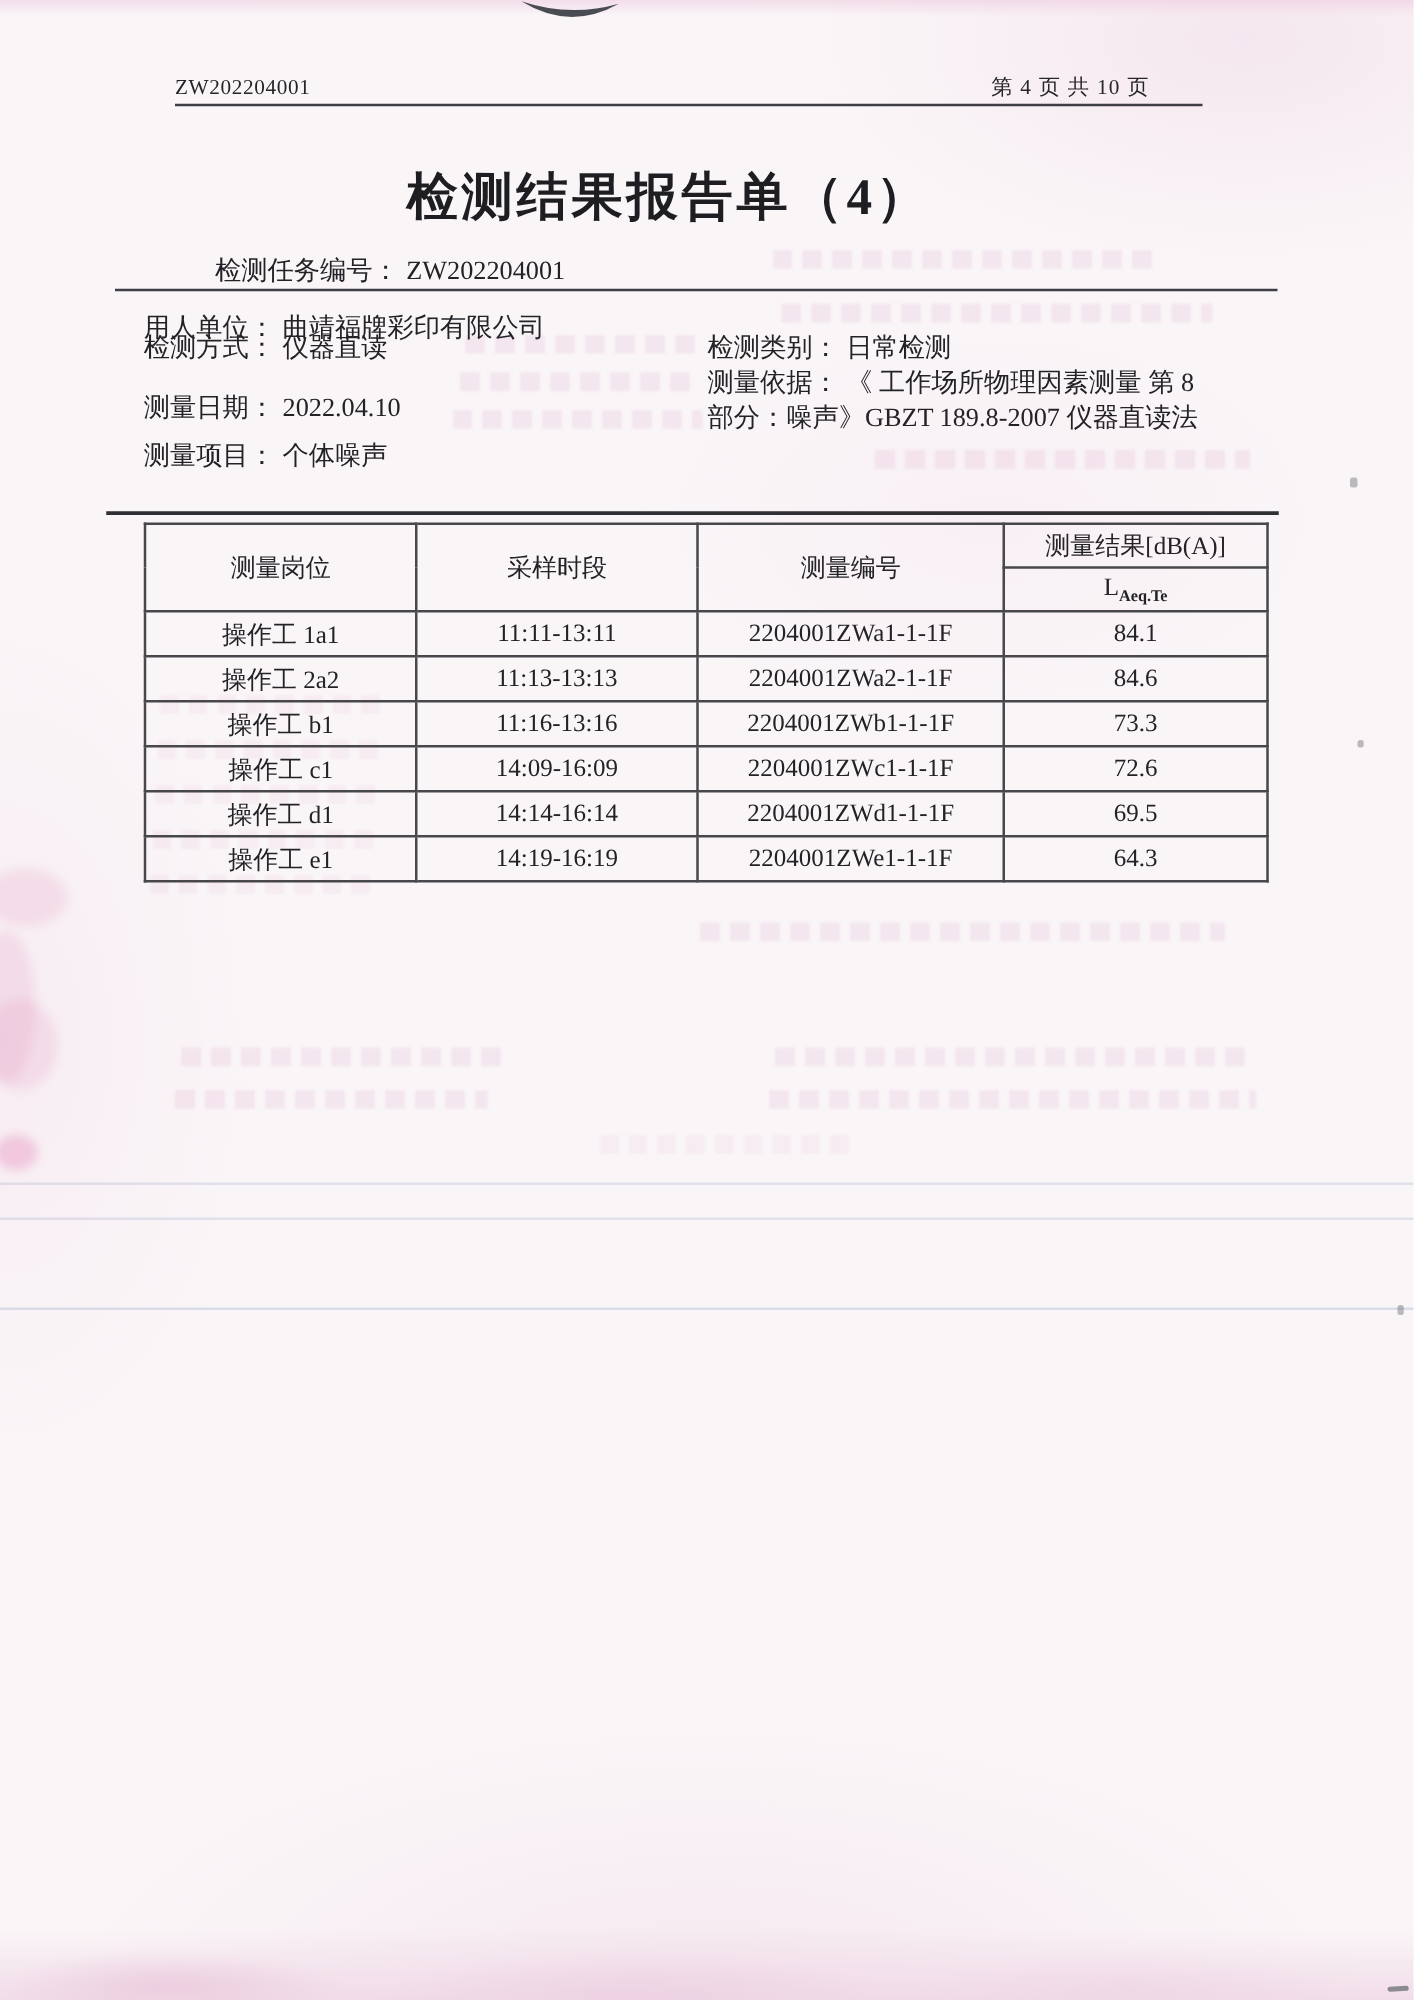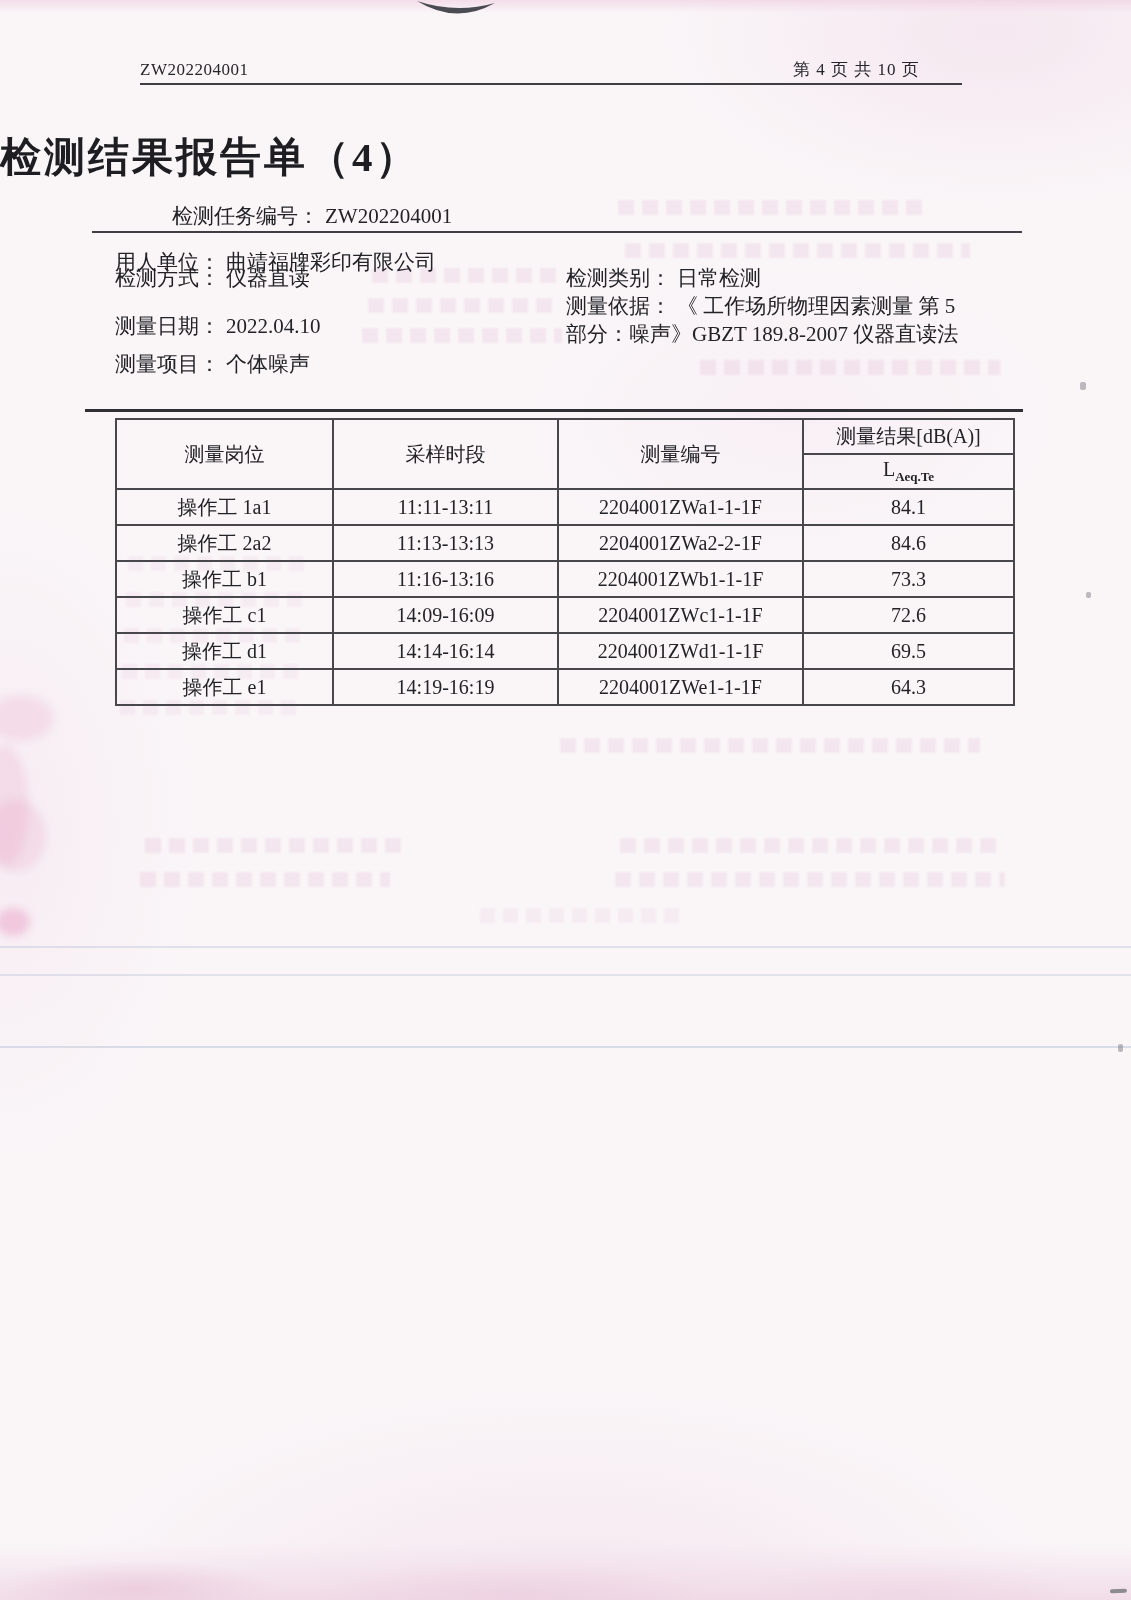--- a/index.html
+++ b/index.html
@@ -37,21 +37,21 @@
 
   
   .abs { position:absolute; }
   .doc-no { left:140px; top:60px; font-size:17px; letter-spacing:.5px; }
   .page-ind { left:793px; top:58px; font-size:17px; letter-spacing:1px; }
   .rule { position:absolute; background:#3e3e44; height:2px; }
   .rule-header { left:140px; top:83px;  width:822px; }
   .rule-task   { left:92px;  top:231px; width:930px; }
   .rule-info   { left:85px;  top:409px; width:938px; height:3px; background:#2f2f34; }
 
-  .title { left:0; top:130px; width:1070px; text-align:left;
+  .title { left:0; top:130px; width:1070px; text-align:center;
     font-size:41px; font-weight:bold; letter-spacing:3px; color:#1e1e22; }
 
   .line { position:absolute; font-size:21px; white-space:nowrap; color:#232327; }
   .line .val { margin-left:6px; }
   .task-line { left:172px; top:202px; }
   .l-employer { left:115px; top:248px; }
   .l-method   { left:115px; top:264px; }
   .l-category { left:566px; top:264px; }
   .l-date     { left:115px; top:292px;margin-top:20px; }
   .l-basis1   { left:566px; top:292px; }
@@ -132,21 +132,21 @@
   <div class="line l-method">
     <span>检测方式：</span><span class="val">仪器直读</span>
   </div>
   <div class="line l-category">
     <span>检测类别：</span><span class="val">日常检测</span>
   </div>
   <div class="line l-date">
     <span>测量日期：</span><span class="val">2022.04.10</span>
   </div>
   <div class="line l-basis1">
-    <span>测量依据：</span><span class="val">《 工作场所物理因素测量 第 5</span>
+    <span>测量依据：</span><span class="val">《 工作场所物理因素测量 第 8</span>
   </div>
   <div class="line l-basis2">
     <span>部分：噪声》GBZT 189.8-2007 仪器直读法</span>
   </div>
   <div class="line l-item">
     <span>测量项目：</span><span class="val">个体噪声</span>
   </div>
   <div class="rule rule-info"></div>
 
   <table class="results">
@@ -170,21 +170,21 @@
     <tbody>
       <tr>
         <td>操作工 1a1</td>
         <td>11:11-13:11</td>
         <td>2204001ZWa1-1-1F</td>
         <td>84.1</td>
       </tr>
       <tr>
         <td>操作工 2a2</td>
         <td>11:13-13:13</td>
-        <td>2204001ZWa2-2-1F</td>
+        <td>2204001ZWa2-1-1F</td>
         <td>84.6</td>
       </tr>
       <tr>
         <td>操作工 b1</td>
         <td>11:16-13:16</td>
         <td>2204001ZWb1-1-1F</td>
         <td>73.3</td>
       </tr>
       <tr>
         <td>操作工 c1</td>

